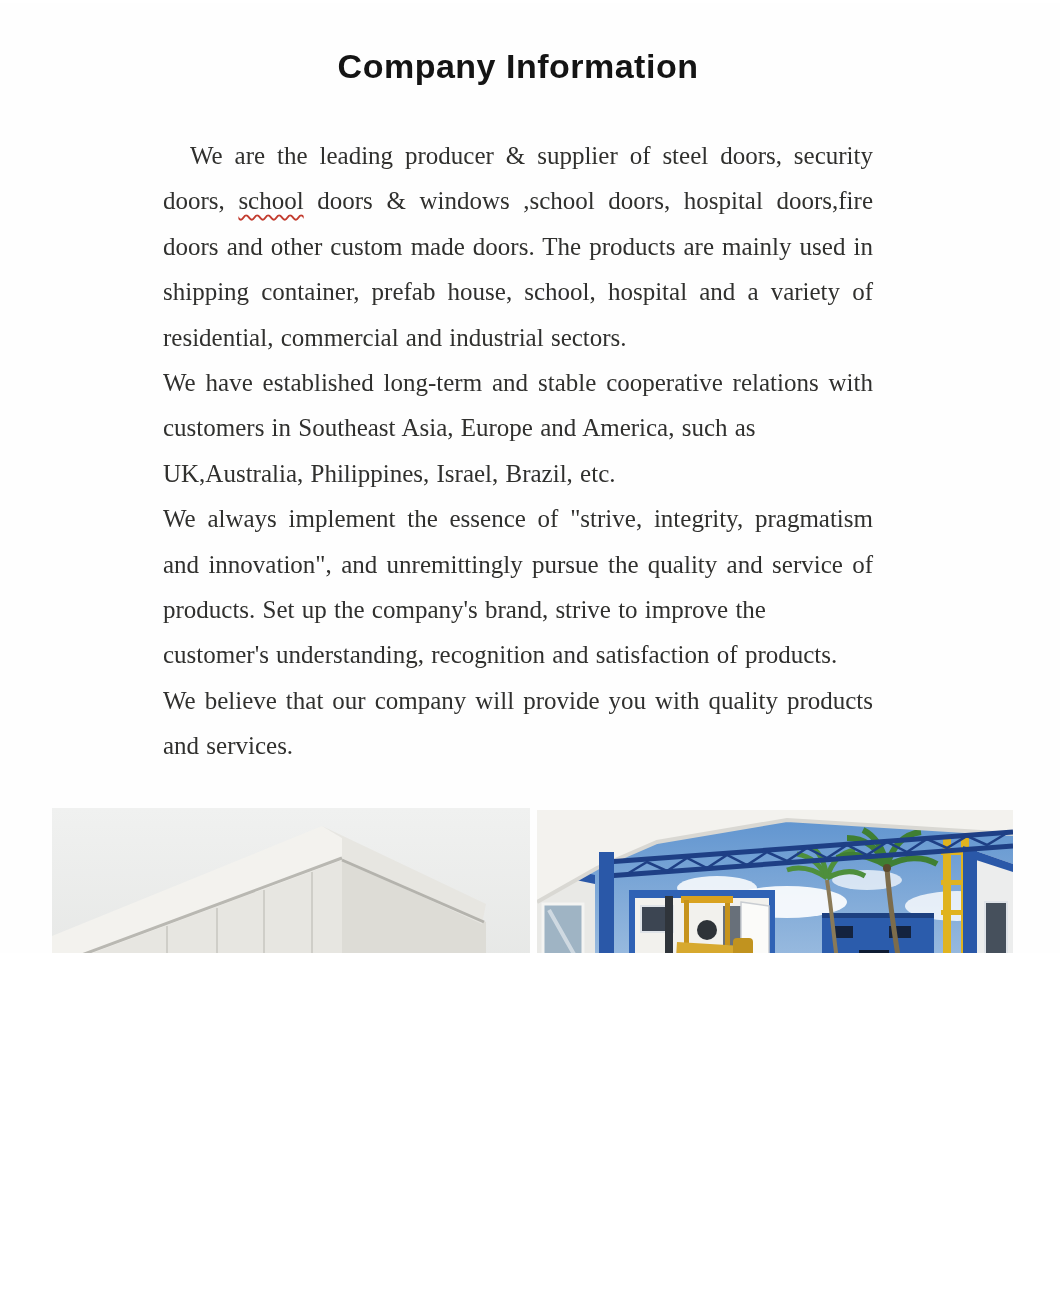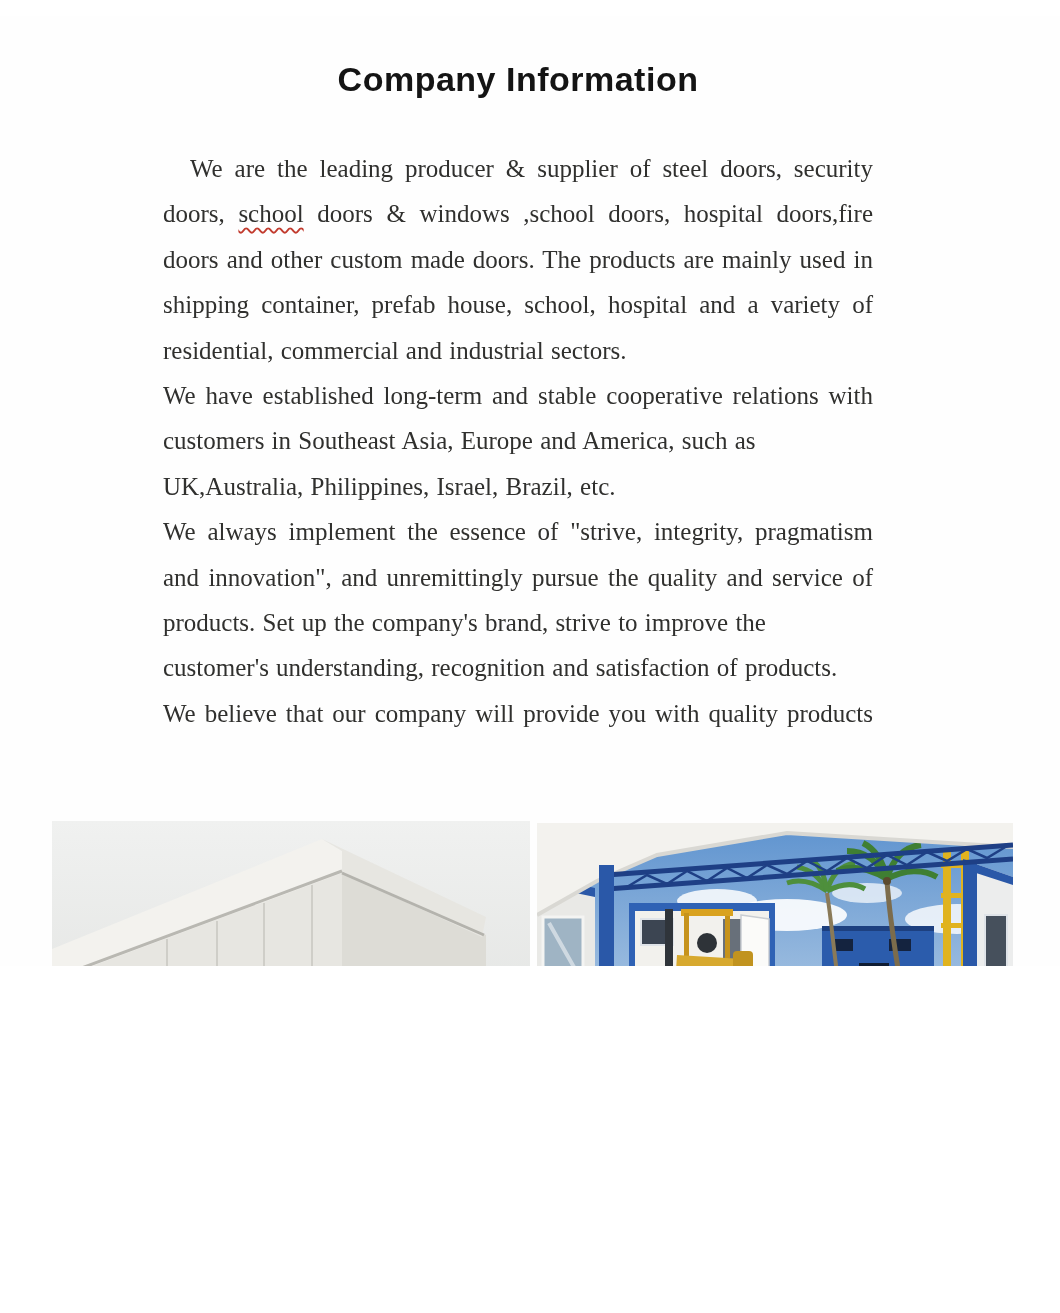--- a/index.html
+++ b/index.html
@@ -1,16 +1,16 @@
 <!DOCTYPE html>
 <html style="--text-color: #30302e; --squiggle-color: #c23b2e;"><head>
 <meta charset="utf-8">
 <style>
   html,body{margin:0;padding:0;background:#ffffff;}
-  .page{position:relative;width:1060px;height:950px;margin:16px auto;background:#fefefe;overflow:hidden;
+  .page{position:relative;width:1060px;height:950px;margin:3px auto;background:#fefefe;overflow:hidden;
         font-family:"Liberation Serif","DejaVu Serif",serif;}
   .title{position:absolute;top:44px;left:163px;width:710px;margin:0;text-align:center;
          font-family:"Liberation Sans","DejaVu Sans",sans-serif;font-weight:700;font-size:34px;
          color:#141414;letter-spacing:.5px;}
   .text-block{position:absolute;top:130px;left:163px;width:710px;font-size:25px;color:var(--text-color,#30302e);
               word-spacing:1px;}
   .text-line{height:45.4px;line-height:45.4px;text-align:left;white-space:normal;}
   .text-line.stretch{text-align:justify;text-align-last:justify;}
   .text-line.indent{text-indent:27px;}
   .spellcheck{text-decoration-line:underline;text-decoration-style:wavy;
@@ -36,20 +36,21 @@
       <div class="text-line stretch">shipping container, prefab house, school, hospital and a variety of</div>
       <div class="text-line">residential, commercial and industrial sectors.</div>
       <div class="text-line stretch">We have established long-term and stable cooperative relations with</div>
       <div class="text-line">customers in Southeast Asia, Europe and America, such as</div>
       <div class="text-line">UK,Australia, Philippines, Israel, Brazil, etc.</div>
       <div class="text-line stretch">We always implement the essence of "strive, integrity, pragmatism</div>
       <div class="text-line stretch">and innovation", and unremittingly pursue the quality and service of</div>
       <div class="text-line">products. Set up the company's brand, strive to improve the</div>
       <div class="text-line">customer's understanding, recognition and satisfaction of products.</div>
       <div class="text-line stretch">We believe that our company will provide you with quality products</div>
+      <div class="text-line">and services.</div>
     </div>
 
   <figure class="photo photo-left">
     <svg viewBox="0 0 478 487" width="478" height="487" preserveAspectRatio="none">
       <defs>
         <linearGradient id="skyL" x1="0" y1="0" x2="0" y2="1">
           <stop offset="0" stop-color="#f0f1f0"></stop>
             <stop offset="1" stop-color="#d2d4d1"></stop>
         </linearGradient>
         <linearGradient id="grdL" x1="0" y1="0" x2="0" y2="1">

